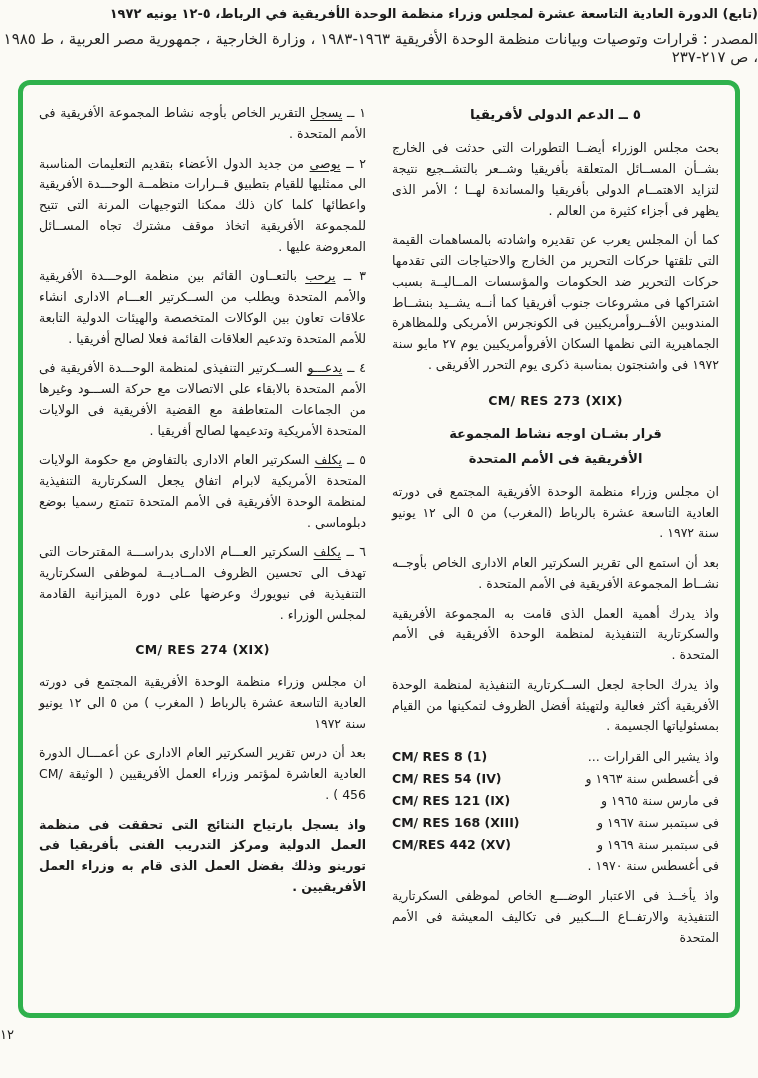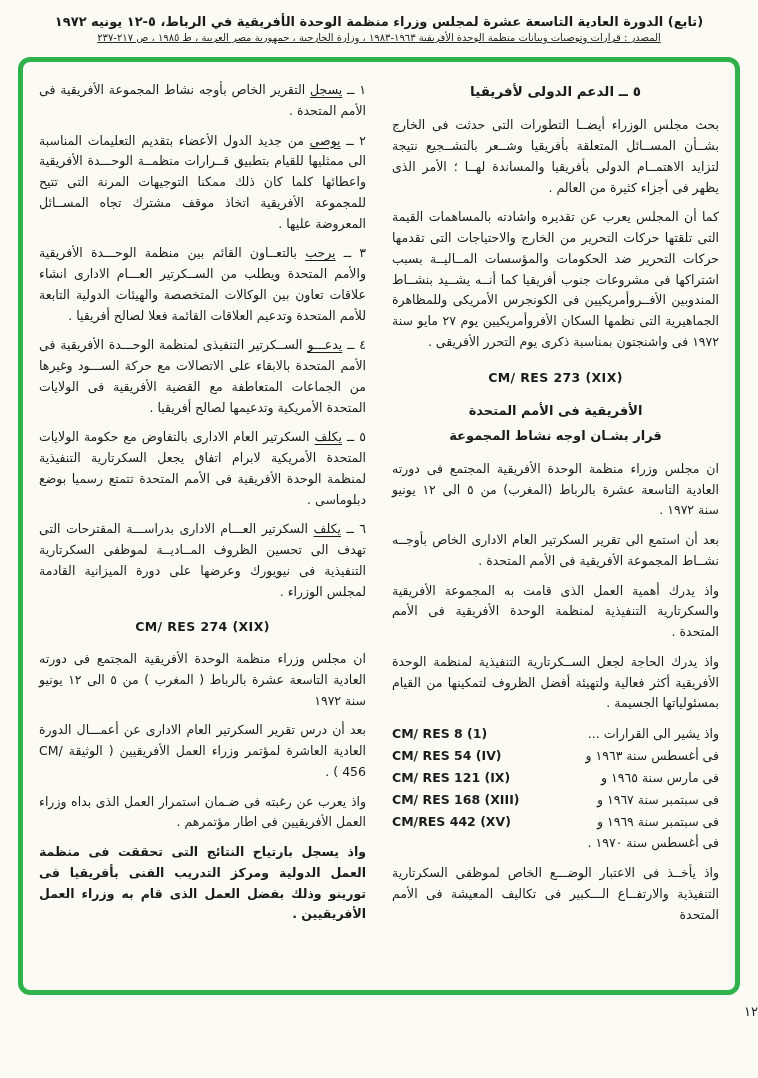--- a/index.html
+++ b/index.html
@@ -4,23 +4,23 @@
 <style>
   * { margin: 0; padding: 0; box-sizing: border-box; }
   html, body { width: 758px; height: 1078px; }
   body {
     background: #fbfaf5;
     color: #1b1b1b;
     font-family: "DejaVu Sans", sans-serif;
     direction: rtl;
     overflow: hidden;
   }
-  .page-header { text-align: center; padding-top: 14px; }
+  .page-header { text-align: right; padding-top: 6px; }
   .header-line1 { font-size: 13px; font-weight: bold; letter-spacing: 0.2px; }
-  .header-line2 { font-size: 10px; margin-top: 3px; color: #242424; text-decoration: underline; }
+  .header-line2 { font-size: 15px; margin-top: 9px; color: #242424; }
   .frame {
     width: 722px;
     height: 938px;
     margin: 14px auto 0;
     border: 5px solid #2fb14c;
     border-radius: 12px;
     padding: 18px 16px 8px;
     overflow: hidden;
     background: #fbfaf5;
   }
@@ -51,21 +51,21 @@
   .op { text-decoration: underline; text-underline-offset: 3px; }
   .refs { margin-bottom: 9px; }
   .ref-row {
     display: flex;
     justify-content: space-between;
     align-items: baseline;
     line-height: 1.75;
   }
   .ref-code { direction: ltr; unicode-bidi: embed; font-weight: bold; white-space: nowrap; font-size: 12.5px; }
   .bold { font-weight: bold; }
-  .page-footer { text-align: right; margin-top: 9px; font-size: 13px; }
+  .page-footer { text-align: left; margin-top: 9px; font-size: 13px; }
 </style>
 </head>
 <body>
 
 <div class="page">
 
   <header class="page-header">
     <div class="header-line1">(تابع) الدورة العادية التاسعة عشرة لمجلس وزراء منظمة الوحدة الأفريقية في الرباط، ٥-١٢ يونيه ١٩٧٢</div>
     <div class="header-line2">المصدر : قرارات وتوصيات وبيانات منظمة الوحدة الأفريقية ١٩٦٣-١٩٨٣ ، وزارة الخارجية ، جمهورية مصر العربية ، ط ١٩٨٥ ، ص ٢١٧-٢٣٧</div>
   </header>
@@ -75,22 +75,22 @@
 
       <section class="col">
         <div class="sec-heading">٥ ــ الدعم الدولى لأفريقيا</div>
 
         <p>بحث مجلس الوزراء أيضــا التطورات التى حدثت فى الخارج بشــأن المســائل المتعلقة بأفريقيا وشــعر بالتشــجيع نتيجة لتزايد الاهتمــام الدولى بأفريقيا والمساندة لهــا ؛ الأمر الذى يظهر فى أجزاء كثيرة من العالم .</p>
         <p>كما أن المجلس يعرب عن تقديره واشادته بالمساهمات القيمة التى تلقتها حركات التحرير من الخارج والاحتياجات التى تقدمها حركات التحرير ضد الحكومات والمؤسسات المــاليــة بسبب اشتراكها فى مشروعات جنوب أفريقيا كما أنــه يشــيد بنشــاط المندوبين الأفــروأمريكيين فى الكونجرس الأمريكى وللمظاهرة الجماهيرية التى نظمها السكان الأفروأمريكيين يوم ٢٧ مايو سنة ١٩٧٢ فى واشنجتون بمناسبة ذكرى يوم التحرر الأفريقى .</p>
 
         <div class="res-code">CM/ RES 273 (XIX)</div>
 
         <div class="res-title">
+          <div>قرار بشـان اوجه نشاط المجموعة</div>
           <div>الأفريقية فى الأمم المتحدة</div>
-          <div>قرار بشـان اوجه نشاط المجموعة</div>
         </div>
 
         <p>ان مجلس وزراء منظمة الوحدة الأفريقية المجتمع فى دورته العادية التاسعة عشرة بالرباط (المغرب) من ٥ الى ١٢ يونيو سنة ١٩٧٢ .</p>
         <p>بعد أن استمع الى تقرير السكرتير العام الادارى الخاص بأوجــه نشــاط المجموعة الأفريقية فى الأمم المتحدة .</p>
         <p>واذ يدرك أهمية العمل الذى قامت به المجموعة الأفريقية والسكرتارية التنفيذية لمنظمة الوحدة الأفريقية فى الأمم المتحدة .</p>
         <p>واذ يدرك الحاجة لجعل الســكرتارية التنفيذية لمنظمة الوحدة الأفريقية أكثر فعالية ولتهيئة أفضل الظروف لتمكينها من القيام بمسئولياتها الجسيمة .</p>
 
         <div class="refs">
           <div class="ref-row">
             <span class="ref-text">واذ يشير الى القرارات ...</span>
@@ -151,21 +151,20 @@
           <span>٦ ــ</span>
           <span class="op">يكلف</span>
           <span>السكرتير العـــام الادارى بدراســـة المقترحات التى تهدف الى تحسين الظروف المــاديــة لموظفى السكرتارية التنفيذية فى نيويورك وعرضها على دورة الميزانية القادمة لمجلس الوزراء .</span>
         </p>
 
         <div class="res-code">CM/ RES 274 (XIX)</div>
 
 
         <p>ان مجلس وزراء منظمة الوحدة الأفريقية المجتمع فى دورته العادية التاسعة عشرة بالرباط ( المغرب ) من ٥ الى ١٢ يونيو سنة ١٩٧٢</p>
         <p>بعد أن درس تقرير السكرتير العام الادارى عن أعمـــال الدورة العادية العاشرة لمؤتمر وزراء العمل الأفريقيين ( الوثيقة CM/ 456 ) .</p>
-        <p>واذ يعرب عن رغبته فى ضـمان استمرار العمل الذى بداه وزراء العمل الأفريقيين فى اطار مؤتمرهم .</p>
         <p class="bold">واذ يسجل بارتياح النتائج التى تحققت فى منظمة العمل الدولية ومركز التدريب الفنى بأفريقيا فى تورينو وذلك بفضل العمل الذى قام به وزراء العمل الأفريقيين .</p>
       </section>
 
     </div>
   </div>
 
   <footer class="page-footer">
     <span>١٢</span>
   </footer>
 

